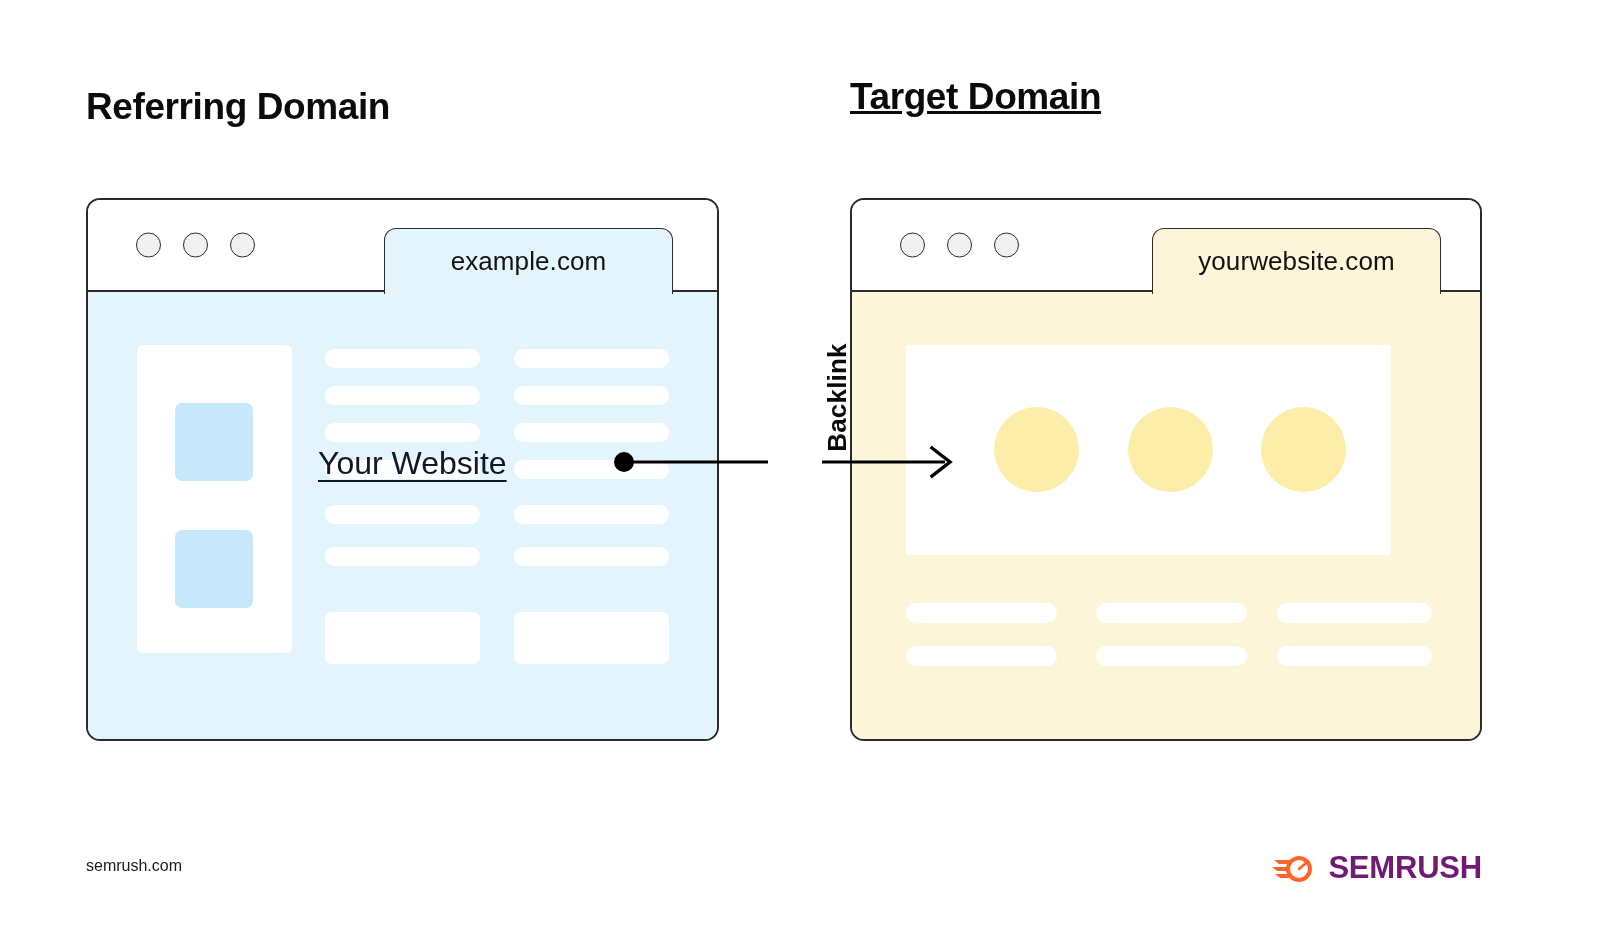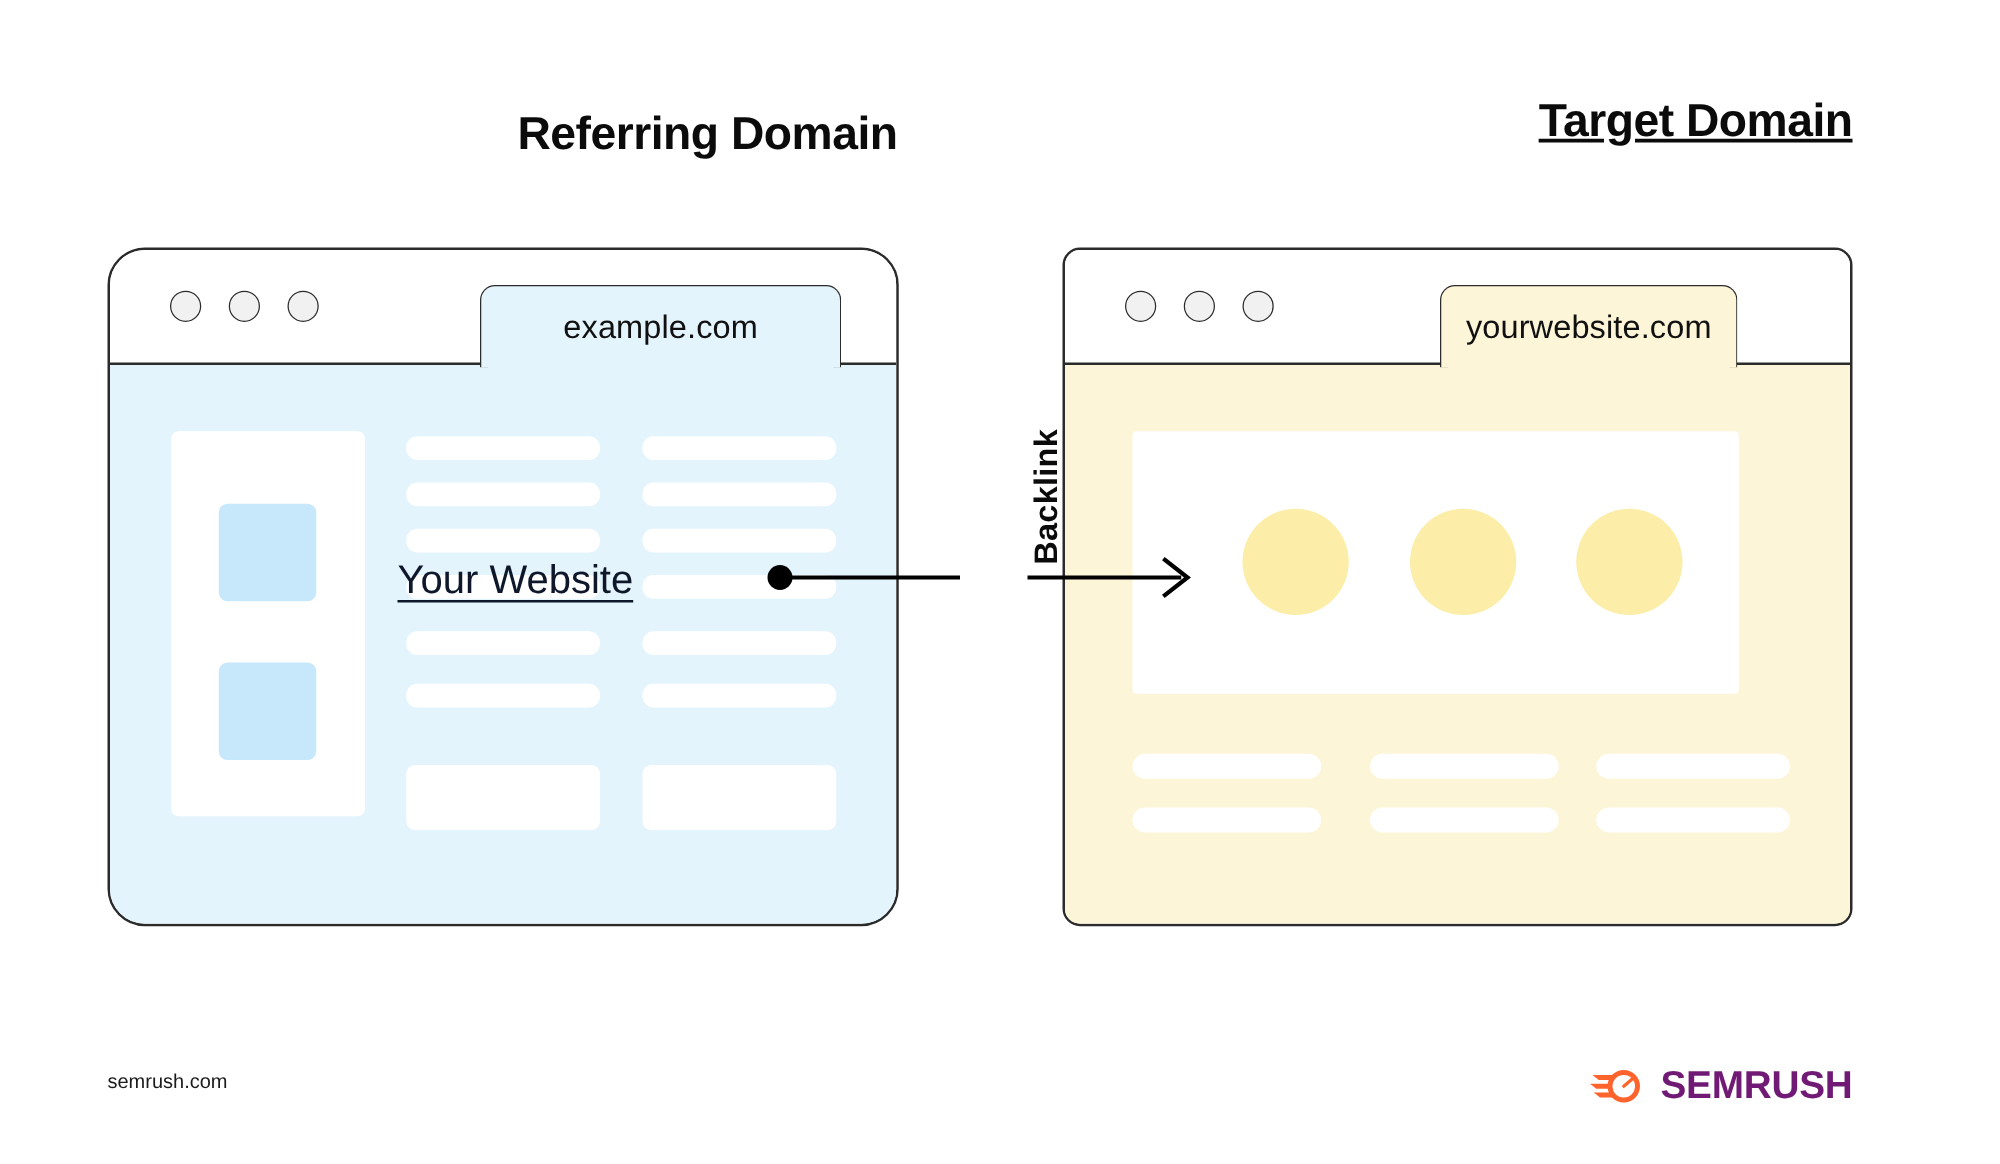--- a/index.html
+++ b/index.html
@@ -17,36 +17,36 @@
     color: #111111;
   }
 
   
   .heading {
     position: absolute;
     font-size: 37px;
     font-weight: bold;
     letter-spacing: -0.4px;
     color: #0b0b0b;
-    text-align: right;
+    text-align: left;
     white-space: nowrap;
   }
   #heading-referring { left: 86px; top: 86px; width: 632px; }
   #heading-target    { left: 850px; top: 76px; width: 632px; text-decoration: underline; }
 
   
   .browser {
     position: absolute;
     border: 2.2px solid #2b2b2b;
     border-radius: 14px;
     box-sizing: border-box;
     background: #ffffff;
     overflow: hidden;
   }
-  #browser-referring { left: 86px;  top: 198px; width: 633px; height: 543px; border-radius: 30px; }
+  #browser-referring { left: 86px;  top: 198px; width: 633px; height: 543px; }
   #browser-target    { left: 850px; top: 198px; width: 632px; height: 543px; }
 
   .chrome {
     position: absolute;
     left: 0; top: 0; right: 0;
     height: 92px;
     background: #ffffff;
     border-bottom: 2.2px solid #2b2b2b;
     box-sizing: border-box;
   }
@@ -81,21 +81,21 @@
     font-size: 26px;
     letter-spacing: 0.1px;
     color: #111111;
     z-index: 3;
   }
   #tab-example {
     left: 296px; width: 289px;
     background: #e4f4fd;
   }
   #tab-yourwebsite {
-    left: 300px; width: 238px;
+    left: 300px; width: 289px;
     background: #fdf5d8;
   }
 
   
   .page-body {
     position: absolute;
     left: 0; right: 0;
     top: 92px; bottom: 0;
   }
   #page-body-referring { background: #e4f4fd; }

